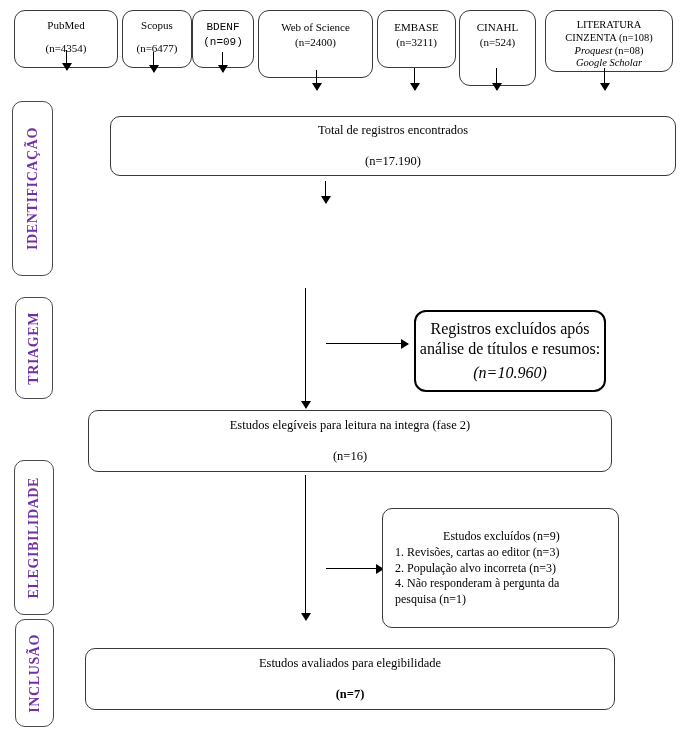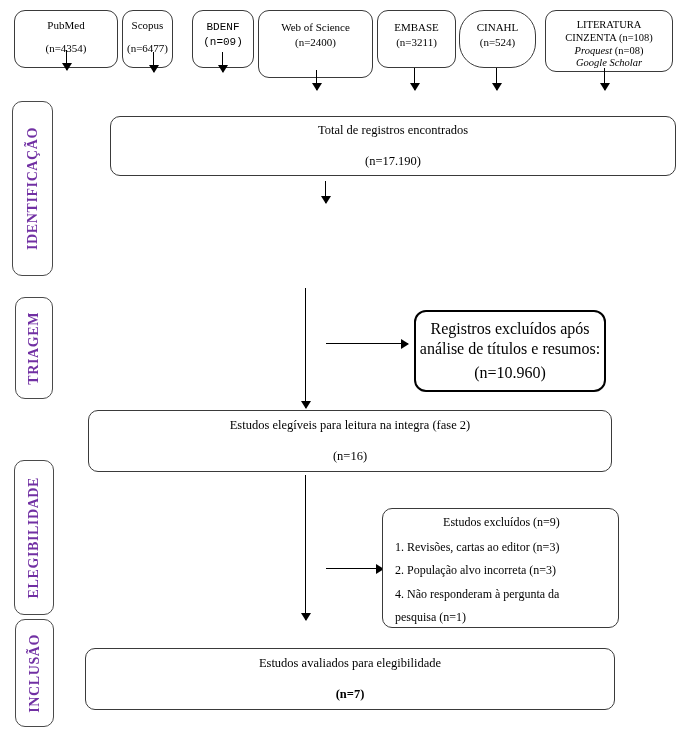--- a/index.html
+++ b/index.html
@@ -57,27 +57,26 @@
   .mainbox .ln + .ln { margin-top: 16px; }
   .mainbox .bold { font-weight: bold; }
 
   
   .listbox {
     font-size: 12px;
     align-items: flex-start;
     text-align: left;
     padding: 6px 10px 6px 12px;
     line-height: 1.30;
-    justify-content: space-between;
-    gap: 8px;
+    justify-content: center;
   }
   .listbox .hdr { text-align: center; width: 100%; margin-bottom: 1px; }
 
   .excbox { font-size: 16px; line-height: 1.25; }
-  .excbox .gap { margin-top: 4px; }
+  .excbox .gap { margin-top: 4px; font-style: italic; }
 
   
   .stagebox {
     position: absolute;
     box-sizing: border-box;
     border: 1px solid #4a4a4a;
     border-radius: 10px;
     background: #ffffff;
     display: flex;
     align-items: center;
@@ -130,41 +129,41 @@
 </head>
 <body>
 
 <div id="canvas">
 
   <div class="box srcbox" style="left:14px; top:10px; width:104px; height:58px;">
     <span class="ln name">PubMed</span>
     <span class="ln cnt">(n=4354)</span>
   </div>
 
-  <div class="box srcbox" style="left:122px; top:10px; width:51px; height:58px;">
+  <div class="box srcbox" style="left:122px; top:10px; width:70px; height:58px;">
     <span class="ln name">Scopus</span>
     <span class="ln cnt">(n=6477)</span>
   </div>
 
   <div class="box srcbox multi" style="left:192px; top:10px; width:62px; height:58px;font-family:Liberation Mono, monospace;">
     <span class="ln name" style="margin-top:7px;">BDENF</span>
     <span class="ln cnt" style="margin-top:2px;">(n=09)</span>
   </div>
 
   <div class="box srcbox multi" style="left:258px; top:10px; width:115px; height:68px;">
     <span class="ln name" style="margin-top:7px;">Web of Science</span>
     <span class="ln cnt" style="margin-top:2px;">(n=2400)</span>
   </div>
 
   <div class="box srcbox multi" style="left:377px; top:10px; width:79px; height:58px;">
     <span class="ln name" style="margin-top:7px;">EMBASE</span>
     <span class="ln cnt" style="margin-top:2px;">(n=3211)</span>
   </div>
 
-  <div class="box srcbox multi" style="left:459px; top:10px; width:77px; height:58px;border-radius:25px;">
+  <div class="box srcbox multi" style="left:459px; top:10px; width:77px; height:76px;">
     <span class="ln name" style="margin-top:7px;">CINAHL</span>
     <span class="ln cnt" style="margin-top:2px;">(n=524)</span>
   </div>
 
   <div class="box srcbox multi" style="left:545px; top:10px; width:128px; height:62px; font-size:10.5px; line-height:1.22;">
     <span class="ln" style="margin-top:5px;">LITERATURA</span>
     <span class="ln">CINZENTA (n=108)</span>
     <span class="ln"><i>Proquest</i><span> (n=08)</span></span>
     <span class="ln ital">Google Scholar</span>
   </div>

